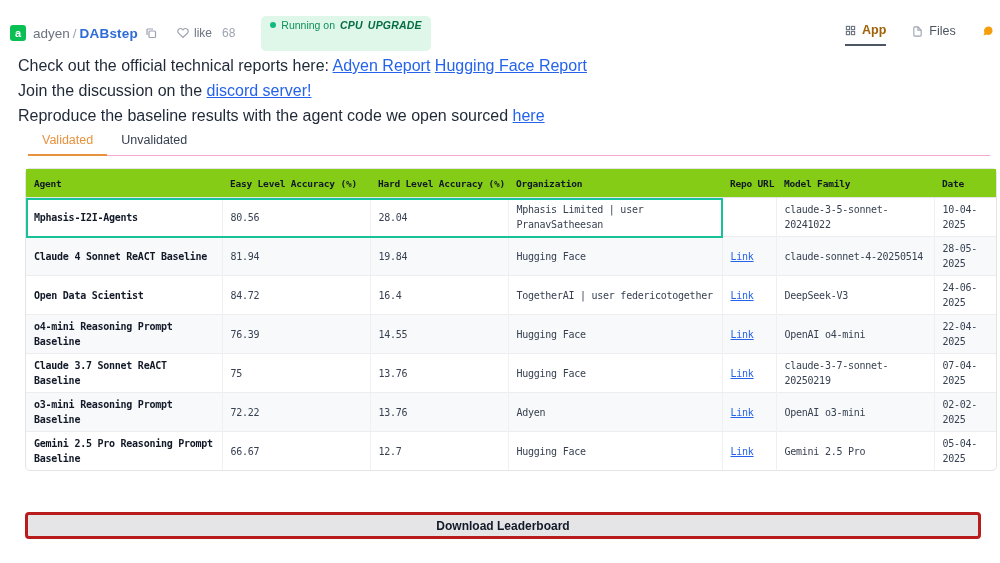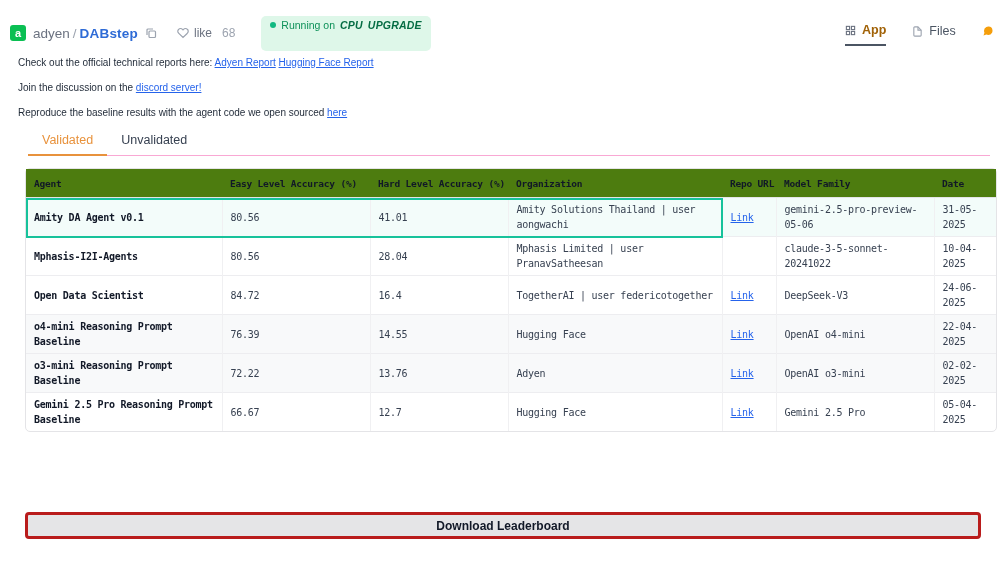--- a/index.html
+++ b/index.html
@@ -20,34 +20,34 @@
   .like-count { color: #9ca3af; margin-left: 5px; font-size: 12px; }
   .badge { margin-left: 26px; display: inline-flex; align-items: center; gap: 5px; background: var(--badge-bg);
     border-radius: 5px; padding: 3px 9px 20px; font-size: 10.5px; color: var(--badge-text); cursor: pointer; }
   .badge .dot { width: 6px; height: 6px; border-radius: 50%; background: #10b981; display: inline-block; }
   .badge .hw { font-weight: bold; font-style: italic; color: #046c43; letter-spacing: .2px; }
   .hf-tabs { position: absolute; top: 23px; left: 845px; display: flex; gap: 26px; font-size: 12.5px; color: #4b5563; white-space: nowrap; }
   .hf-tab { display: flex; align-items: center; gap: 6px; padding-bottom: 7px; cursor: pointer; }
   .hf-tab.active { font-weight: bold; color: #a16207; border-bottom: 2.5px solid #4b5563; }
   .hf-tab svg { flex: 0 0 auto; }
   
-  .intro-line { position: absolute; left: 18px; font-size: 10px; color: #1f2937; }
+  .intro-line { position: absolute; left: 18px; font-size: 16px; color: #1f2937; }
   .intro-line a { color: var(--link-blue); text-decoration: underline; cursor: pointer; }
   #line1 { top: 57px; } #line2 { top: 82px; } #line3 { top: 107px; }
   
   .lb-tabs { position: absolute; top: 130px; left: 28px; right: 10px; display: flex; border-bottom: 1px solid #f9a8d4; font-size: 12.5px; text-align: right; }
   .lb-tab { padding: 3px 14px 7px; cursor: pointer; }
   .lb-tab.active { color: var(--tab-orange); border-bottom: 2px solid var(--tab-orange); margin-bottom: -1px; }
   .lb-tab.inactive { color: #374151; }
   
   .table-wrap { position: absolute; left: 25px; top: 168px; width: 972px; border: 1px solid #e4e4e7; border-radius: 5px; }
   table { border-collapse: collapse; table-layout: fixed; width: 970px;
     font-family: "DejaVu Sans Mono", "Liberation Mono", monospace; font-size: 10px; letter-spacing: -0.25px; color: #374151; }
   th { text-align: left; font-weight: bold; color: #111827; padding: 9px 2px 8px 8px; font-size: 9.5px; letter-spacing: -0.2px;
-    white-space: nowrap; overflow: hidden; background: #4d7c0f; border-bottom: 1px solid #e4e4e7; }
+    white-space: nowrap; overflow: hidden; background: #84cc16; border-bottom: 1px solid #e4e4e7; }
   td { padding: 4px 4px 4px 8px; height: 38px; vertical-align: middle; line-height: 1.5;
     border-top: 1px solid #ededf0; border-right: 1px solid #f0f0f2; }
   td:last-child { border-right: none; }
   tr.gray td { background: #f8f9fa; }
   tr.hl td { background: rgba(23,194,155,0.05); }
   td.c-agent { font-weight: bold; color: #111827; }
   a.repo-link { color: var(--link-blue); text-decoration: underline; cursor: pointer; }
   .highlight-box { position: absolute; left: 0; top: 29px; width: 697px; height: 40px;
     border: 2px solid var(--accent-green); pointer-events: none; }
   
@@ -136,55 +136,64 @@
           <th>Agent</th>
           <th>Easy Level Accuracy (%)</th>
           <th>Hard Level Accuracy (%)</th>
           <th>Organization</th>
           <th>Repo URL</th>
           <th>Model Family</th>
           <th>Date</th>
         </tr>
       </thead>
     <tbody id="tbody">
-        <tr class="hl">
-          <td class="c-agent">Amity DA Agent v0.1</td>
-          <td class="c-easy">80.56</td>
-          <td class="c-hard">41.01</td>
-          <td class="c-org">Amity Solutions Thailand | user aongwachi</td>
-          <td class="c-repo"><a class="repo-link">Link</a></td>
-          <td class="c-model">gemini-2.5-pro-preview-05-06</td>
-          <td class="c-date">31-05-2025</td>
-        </tr>
         <tr>
           <td class="c-agent">Mphasis-I2I-Agents</td>
           <td class="c-easy">80.56</td>
           <td class="c-hard">28.04</td>
           <td class="c-org">Mphasis Limited | user PranavSatheesan</td>
           <td class="c-repo"></td>
           <td class="c-model">claude-3-5-sonnet-20241022</td>
           <td class="c-date">10-04-2025</td>
         </tr>
+        <tr class="gray">
+          <td class="c-agent">Claude 4 Sonnet ReACT Baseline</td>
+          <td class="c-easy">81.94</td>
+          <td class="c-hard">19.84</td>
+          <td class="c-org">Hugging Face</td>
+          <td class="c-repo"><a class="repo-link">Link</a></td>
+          <td class="c-model">claude-sonnet-4-20250514</td>
+          <td class="c-date">28-05-2025</td>
+        </tr>
         <tr>
           <td class="c-agent">Open Data Scientist</td>
           <td class="c-easy">84.72</td>
           <td class="c-hard">16.4</td>
           <td class="c-org">TogetherAI | user federicotogether</td>
           <td class="c-repo"><a class="repo-link">Link</a></td>
           <td class="c-model">DeepSeek-V3</td>
           <td class="c-date">24-06-2025</td>
         </tr>
         <tr class="gray">
           <td class="c-agent">o4-mini Reasoning Prompt Baseline</td>
           <td class="c-easy">76.39</td>
           <td class="c-hard">14.55</td>
           <td class="c-org">Hugging Face</td>
           <td class="c-repo"><a class="repo-link">Link</a></td>
           <td class="c-model">OpenAI o4-mini</td>
           <td class="c-date">22-04-2025</td>
+        </tr>
+        <tr>
+          <td class="c-agent">Claude 3.7 Sonnet ReACT Baseline</td>
+          <td class="c-easy">75</td>
+          <td class="c-hard">13.76</td>
+          <td class="c-org">Hugging Face</td>
+          <td class="c-repo"><a class="repo-link">Link</a></td>
+          <td class="c-model">claude-3-7-sonnet-20250219</td>
+          <td class="c-date">07-04-2025</td>
         </tr>
         <tr class="gray">
           <td class="c-agent">o3-mini Reasoning Prompt Baseline</td>
           <td class="c-easy">72.22</td>
           <td class="c-hard">13.76</td>
           <td class="c-org">Adyen</td>
           <td class="c-repo"><a class="repo-link">Link</a></td>
           <td class="c-model">OpenAI o3-mini</td>
           <td class="c-date">02-02-2025</td>
         </tr>

